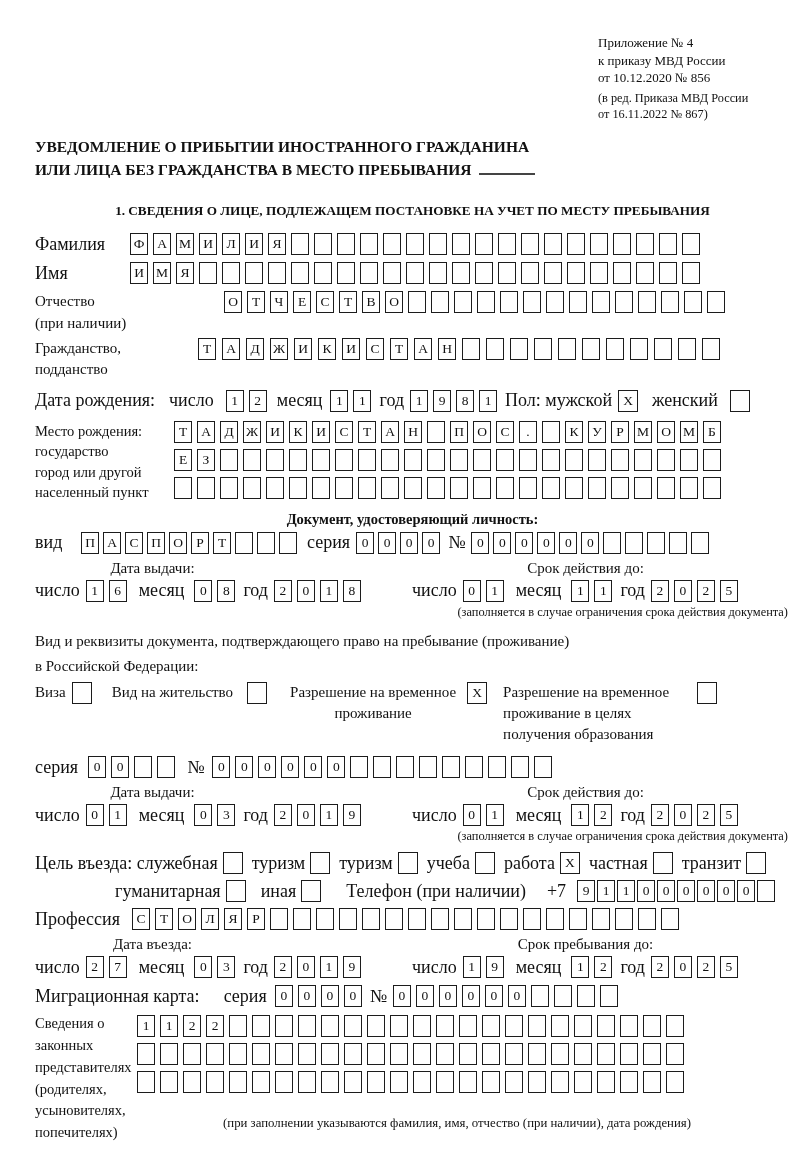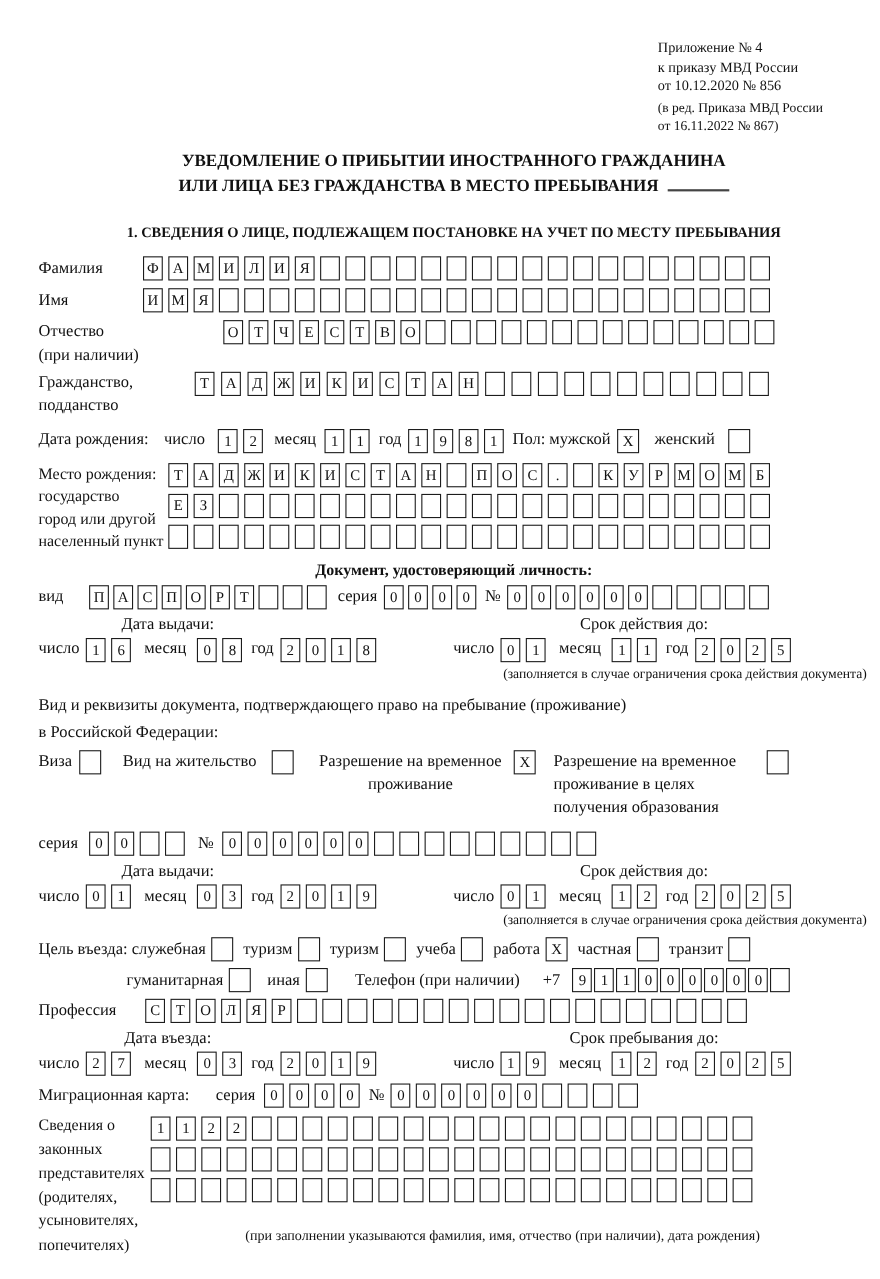--- a/index.html
+++ b/index.html
@@ -5,37 +5,37 @@
   * { box-sizing: border-box; margin: 0; padding: 0; }
   html,body { width:800px; height:1163px; background:#ffffff; color:#111;
     font-family:"Liberation Serif", serif; overflow:hidden; }
   .page { width:800px; height:1163px; padding:34px 10px 0 35px;border-radius:16px; }
 
   
   .ref { margin-left:auto; width:192px; font-size:13px; line-height:1.35; }
   .ref .sub { font-size:12.3px; margin-top:3px; line-height:1.35; }
   .forma { text-align:right; padding-right:28px; font-weight:bold; font-size:15px; margin-top:20px; letter-spacing:0.5px; }
 
-  .title { text-align:center; font-weight:bold; font-size:15.5px; line-height:1.5; margin-top:12px; }
+  .title { font-weight:bold; font-size:15.5px; line-height:1.5; margin-top:12px; }
   .title-underline { display:inline-block; width:56px; border-bottom:2px solid #444; height:14px; margin-left:8px; }
   .sect { text-align:center; font-weight:bold; font-size:13.2px; margin-top:22px; }
 
-  .lbl { font-size:15px; white-space:nowrap; }
+  .lbl { font-size:18px; white-space:nowrap; }
   .frow { display:flex; align-items:center; margin-top:7px; }
   .cells { display:flex; gap:5px; }
   .cells.g4 { gap:4px; }
   .cells.g6 { gap:6px; }
   .cells.g2 { gap:2px; }
   .cell { width:18px; height:22px; flex:0 0 auto; border:1.8px solid #1c1c1c;
     display:flex; align-items:center; justify-content:center; font-size:13.5px; }
   .chk { width:20px; height:22px; flex:0 0 auto; border:1.8px solid #1c1c1c; display:inline-flex;
     align-items:center; justify-content:center; font-size:13.5px; }
 
   .lblcol { font-size:15px; line-height:1.42; }
-  .topalign { align-items:flex-start; }
+  .topalign { align-items:flex-start;gap:21px; }
   .ml6{margin-left:6px}.ml8{margin-left:8px}.ml10{margin-left:10px}.ml12{margin-left:12px}
   .ml14{margin-left:14px}.ml16{margin-left:16px}.ml20{margin-left:20px}.ml24{margin-left:24px}
 
   .center-bold { text-align:center; font-weight:bold; font-size:14.5px; margin-top:8px; }
 
   .dates { display:flex; margin-top:6px; }
   .dcol-l { width:345px; }
   .dcol-r { width:395px; margin-left:8px; }
   .dhead { text-align:center; font-size:15px; }
   .dhead.left-off { padding-right:110px; }

